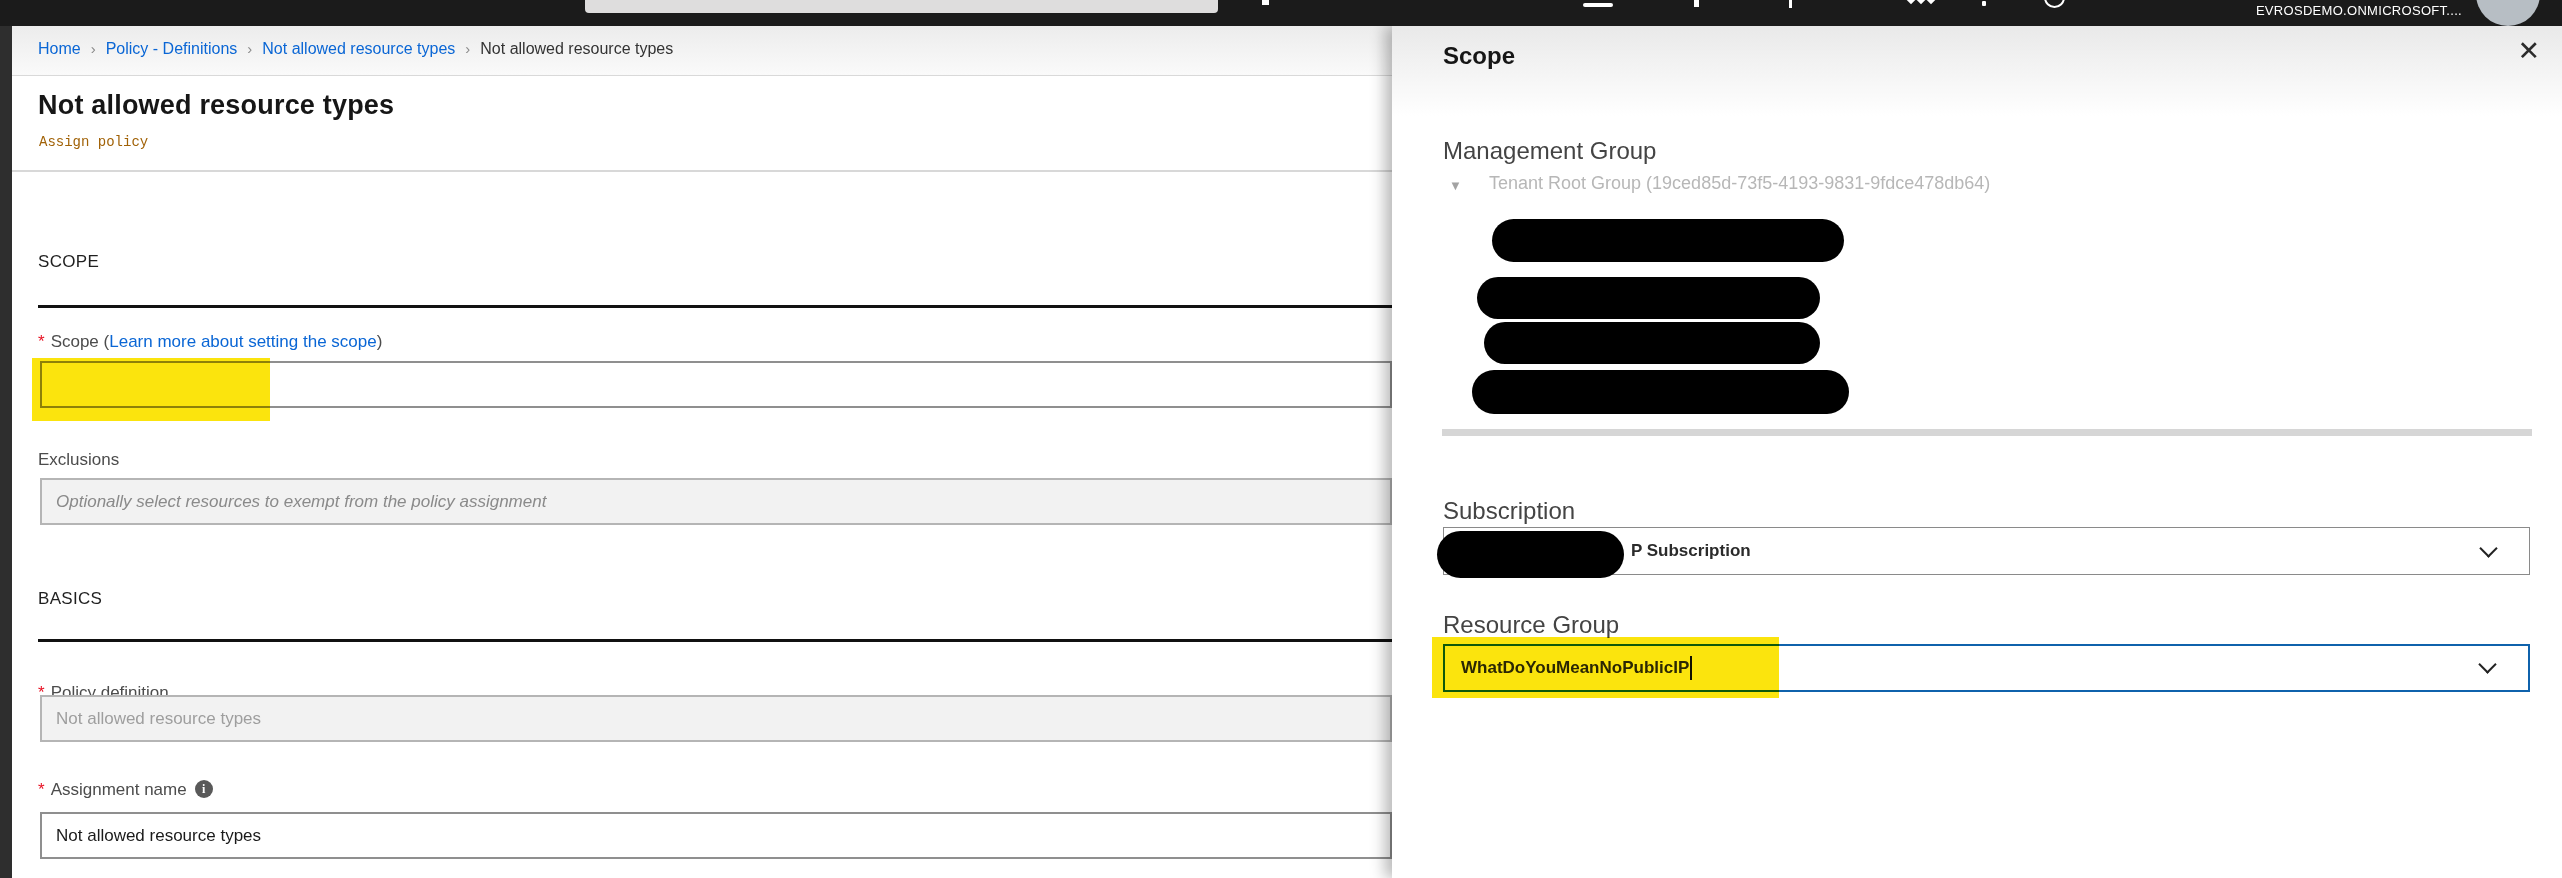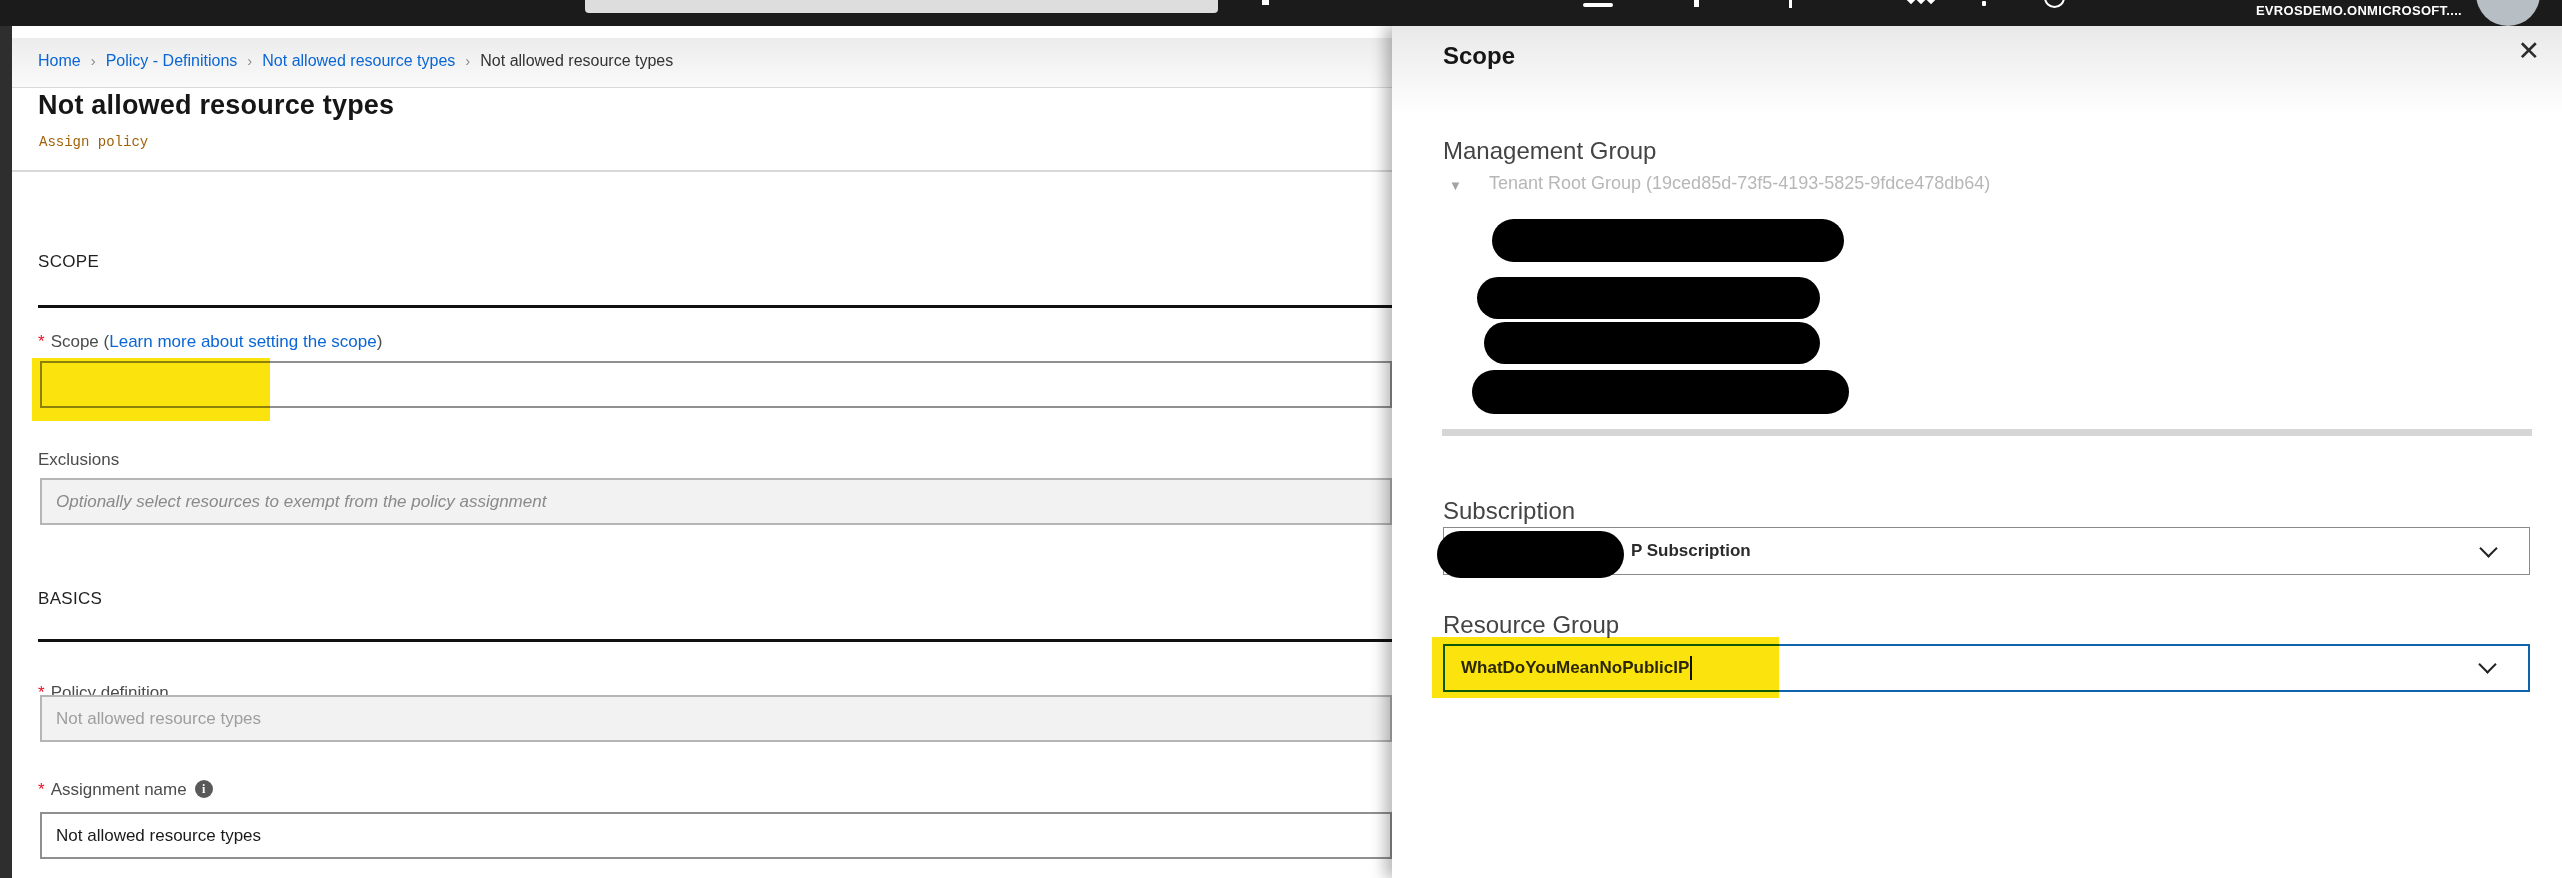--- a/index.html
+++ b/index.html
@@ -11,30 +11,30 @@
   #topbar { position:absolute; left:0; top:0; width:2562px; height:26px; background:#1b1b1b; overflow:hidden; z-index:50; }
   #global-search { position:absolute; left:585px; top:0; width:633px; height:13px; background:#dedddd; border-radius:0 0 4px 4px; }
   .tb-glyph { position:absolute; background:#fff; }
   #copilot-partial { left:1262px; top:0; width:7px; height:5px; }
   #shell-dash { left:1583px; top:3px; width:30px; height:4px; border-radius:2px; }
   #filter-dot { left:1694px; top:0; width:5px; height:7px; }
   #bell-line  { left:1789px; top:0; width:3px; height:8px; }
   .gear-tooth { top:-3px; width:6px; height:6px; transform:rotate(45deg); }
   #help-dot   { left:1982px; top:1px; width:4px; height:5px; border-radius:1px; }
   #smiley-arc { left:2044px; top:-13px; width:21px; height:21px; background:transparent; border:2.5px solid #fff; border-radius:50%; }
-  #directory-name { position:absolute; right:100px; top:3px; color:#fff; font-size:13px; font-weight:bold; letter-spacing:.3px;margin-left:15px; }
+  #directory-name { position:absolute; right:100px; top:3px; color:#fff; font-size:13px; font-weight:normal; letter-spacing:.3px;margin-left:15px; }
   #avatar { position:absolute; left:2476px; top:-38px; width:64px; height:64px; border-radius:50%; background:#b7bec4; }
 
   
   #left-rail { position:absolute; left:0; top:26px; width:12px; height:852px; background:#2e2e2e; z-index:5; }
 
   
   #main { position:absolute; left:12px; top:26px; width:2550px; height:852px; background:#fff; }
   #breadcrumb-row { position:absolute; left:0; top:0; width:100%; height:50px;
-      background:linear-gradient(#ececec,#fafafa); border-bottom:1px solid #d9d9d9;margin-top:12px; }
+      background:linear-gradient(#ececec,#fafafa); border-bottom:1px solid #d9d9d9; }
   #breadcrumb { position:absolute; left:26px; top:14px; font-size:16px; color:#5b5b5b; }
   #breadcrumb a { color:#0a66d5; text-decoration:none; cursor:pointer; }
   .crumb-sep { color:#8a8a8a; margin:0 10px; font-size:15px; }
   #crumb-current { color:#333; }
 
   #page-title { position:absolute; left:26px; top:64px; font-size:27px; font-weight:600; color:#161616; letter-spacing:.2px; }
   #page-subtitle { position:absolute; left:27px; top:108px; font-size:14px; color:#a16207;font-family:Liberation Mono, monospace; }
   #title-divider { position:absolute; left:0; top:144px; width:100%; height:2px; background:#d8d8d8; }
 
   .section-h { position:absolute; left:26px; font-size:17px; color:#1f1f1f; letter-spacing:.3px; }
@@ -145,21 +145,21 @@
   <input class="tb-input" style="top: 786px;" value="Not allowed resource types">
 </div>
 
 <div id="panel">
   <div id="panel-grad"></div>
   <div id="panel-title">Scope</div>
   <div id="panel-close">✕</div>
 
   <div class="panel-label" style="top:111px">Management Group</div>
   <div id="mg-caret">▼</div>
-  <div id="mg-value">Tenant Root Group (19ced85d-73f5-4193-5825-9fdce478db64)</div>
+  <div id="mg-value">Tenant Root Group (19ced85d-73f5-4193-9831-9fdce478db64)</div>
 
   <div class="redact-pill" id="pill-1"></div>
   <div class="redact-pill" id="pill-2"></div>
   <div class="redact-pill" id="pill-3"></div>
   <div class="redact-pill" id="pill-4"></div>
 
   <div id="panel-divider"></div>
 
   <div class="panel-label" style="top:471px">Subscription</div>
   <div class="dd-box" id="subscription-select">

